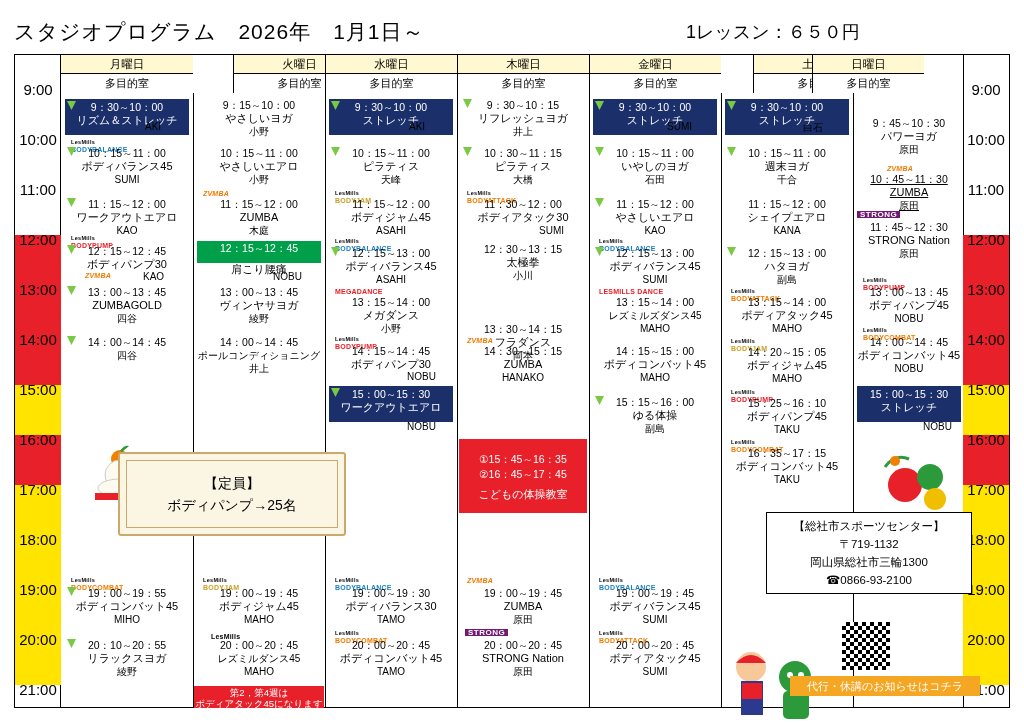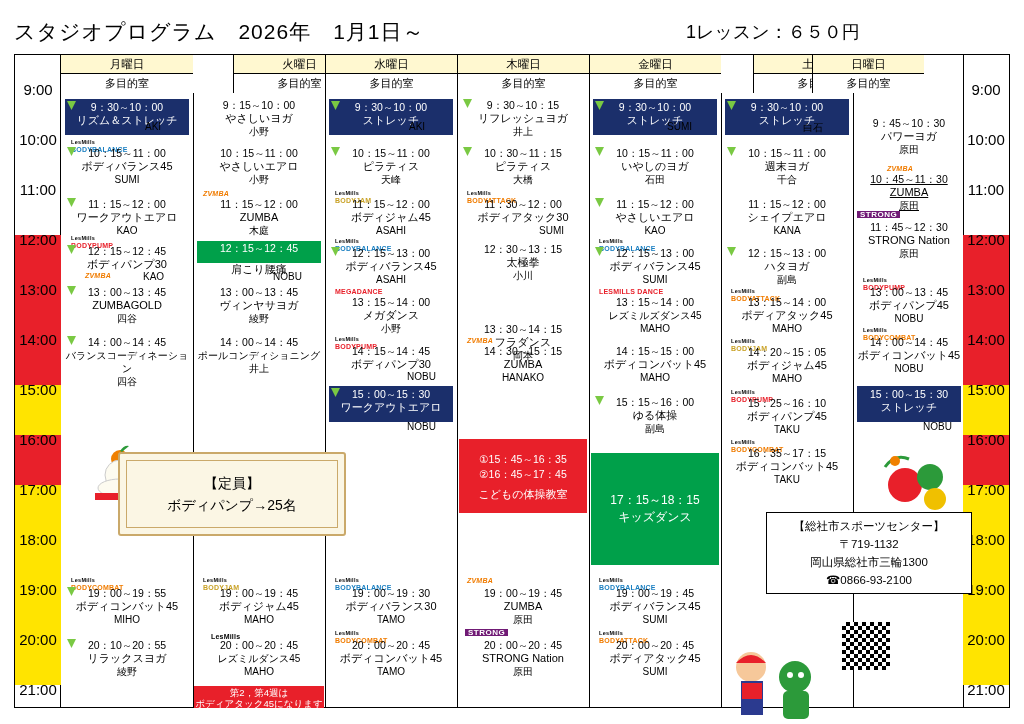--- a/index.html
+++ b/index.html
@@ -204,21 +204,20 @@
 
     <div class="lesson" style="left:50px;top:231px;width:124px;">
       <div class="t">13：00～13：45</div>
       <div class="n">ZUMBAGOLD</div>
       <div class="i">四谷</div>
     </div>
     <div class="leaf" style="left:52px;top:231px;"></div>
 
     <div class="lesson" style="left:50px;top:281px;width:124px;">
       <div class="t">14：00～14：45</div>
-      <div class="n" style="font-size:10px;">バランスコーディネーション</div>
       <div class="i">四谷</div>
     </div>
     <div class="leaf" style="left:52px;top:281px;"></div>
 
     <div class="tag combat" style="left:56px;top:522px;"><span class="lm">LesMills</span><br><span class="nm">BODYCOMBAT</span></div>
     <div class="lesson" style="left:50px;top:532px;width:124px;">
       <div class="t">19：00～19：55</div>
       <div class="n">ボディコンバット45</div>
       <div class="i">MIHO</div>
     </div>
@@ -444,24 +443,20 @@
       <div class="i">MAHO</div>
     </div>
 
     <div class="lesson" style="left:578px;top:341px;width:124px;">
       <div class="t">15：15～16：00</div>
       <div class="n">ゆる体操</div>
       <div class="i">副島</div>
     </div>
     <div class="leaf" style="left:580px;top:341px;"></div>
 
-    <div class="lesson green" style="left:576px;top:398px;width:128px;height:112px;display:flex;flex-direction:column;align-items:center;justify-content:center;">
-      <div style="font-size:12px;">17：15～18：15</div>
-      <div style="font-size:12px;margin-top:4px;">キッズダンス</div>
-    </div>
 
     <div class="tag balance" style="left:584px;top:522px;"><span class="lm">LesMills</span><br><span class="nm">BODYBALANCE</span></div>
     <div class="lesson" style="left:578px;top:532px;width:124px;">
       <div class="t">19：00～19：45</div>
       <div class="n">ボディバランス45</div>
       <div class="i">SUMI</div>
     </div>
     <div class="tag attack" style="left:584px;top:575px;"><span class="lm">LesMills</span><br><span class="nm">BODYATTACK</span></div>
     <div class="lesson" style="left:578px;top:584px;width:124px;">
       <div class="t">20：00～20：45</div>
@@ -593,14 +588,15 @@
   </div>
 
   <div class="notebox addr">
     <div>【総社市スポーツセンター】</div>
     <div>〒719-1132</div>
     <div>岡山県総社市三輪1300</div>
     <div>☎0866-93-2100</div>
   </div>
 
   <div class="qr"></div>
+  <div class="qrnote">代行・休講のお知らせはコチラ</div>
 
 </div>
 
 </body></html>

